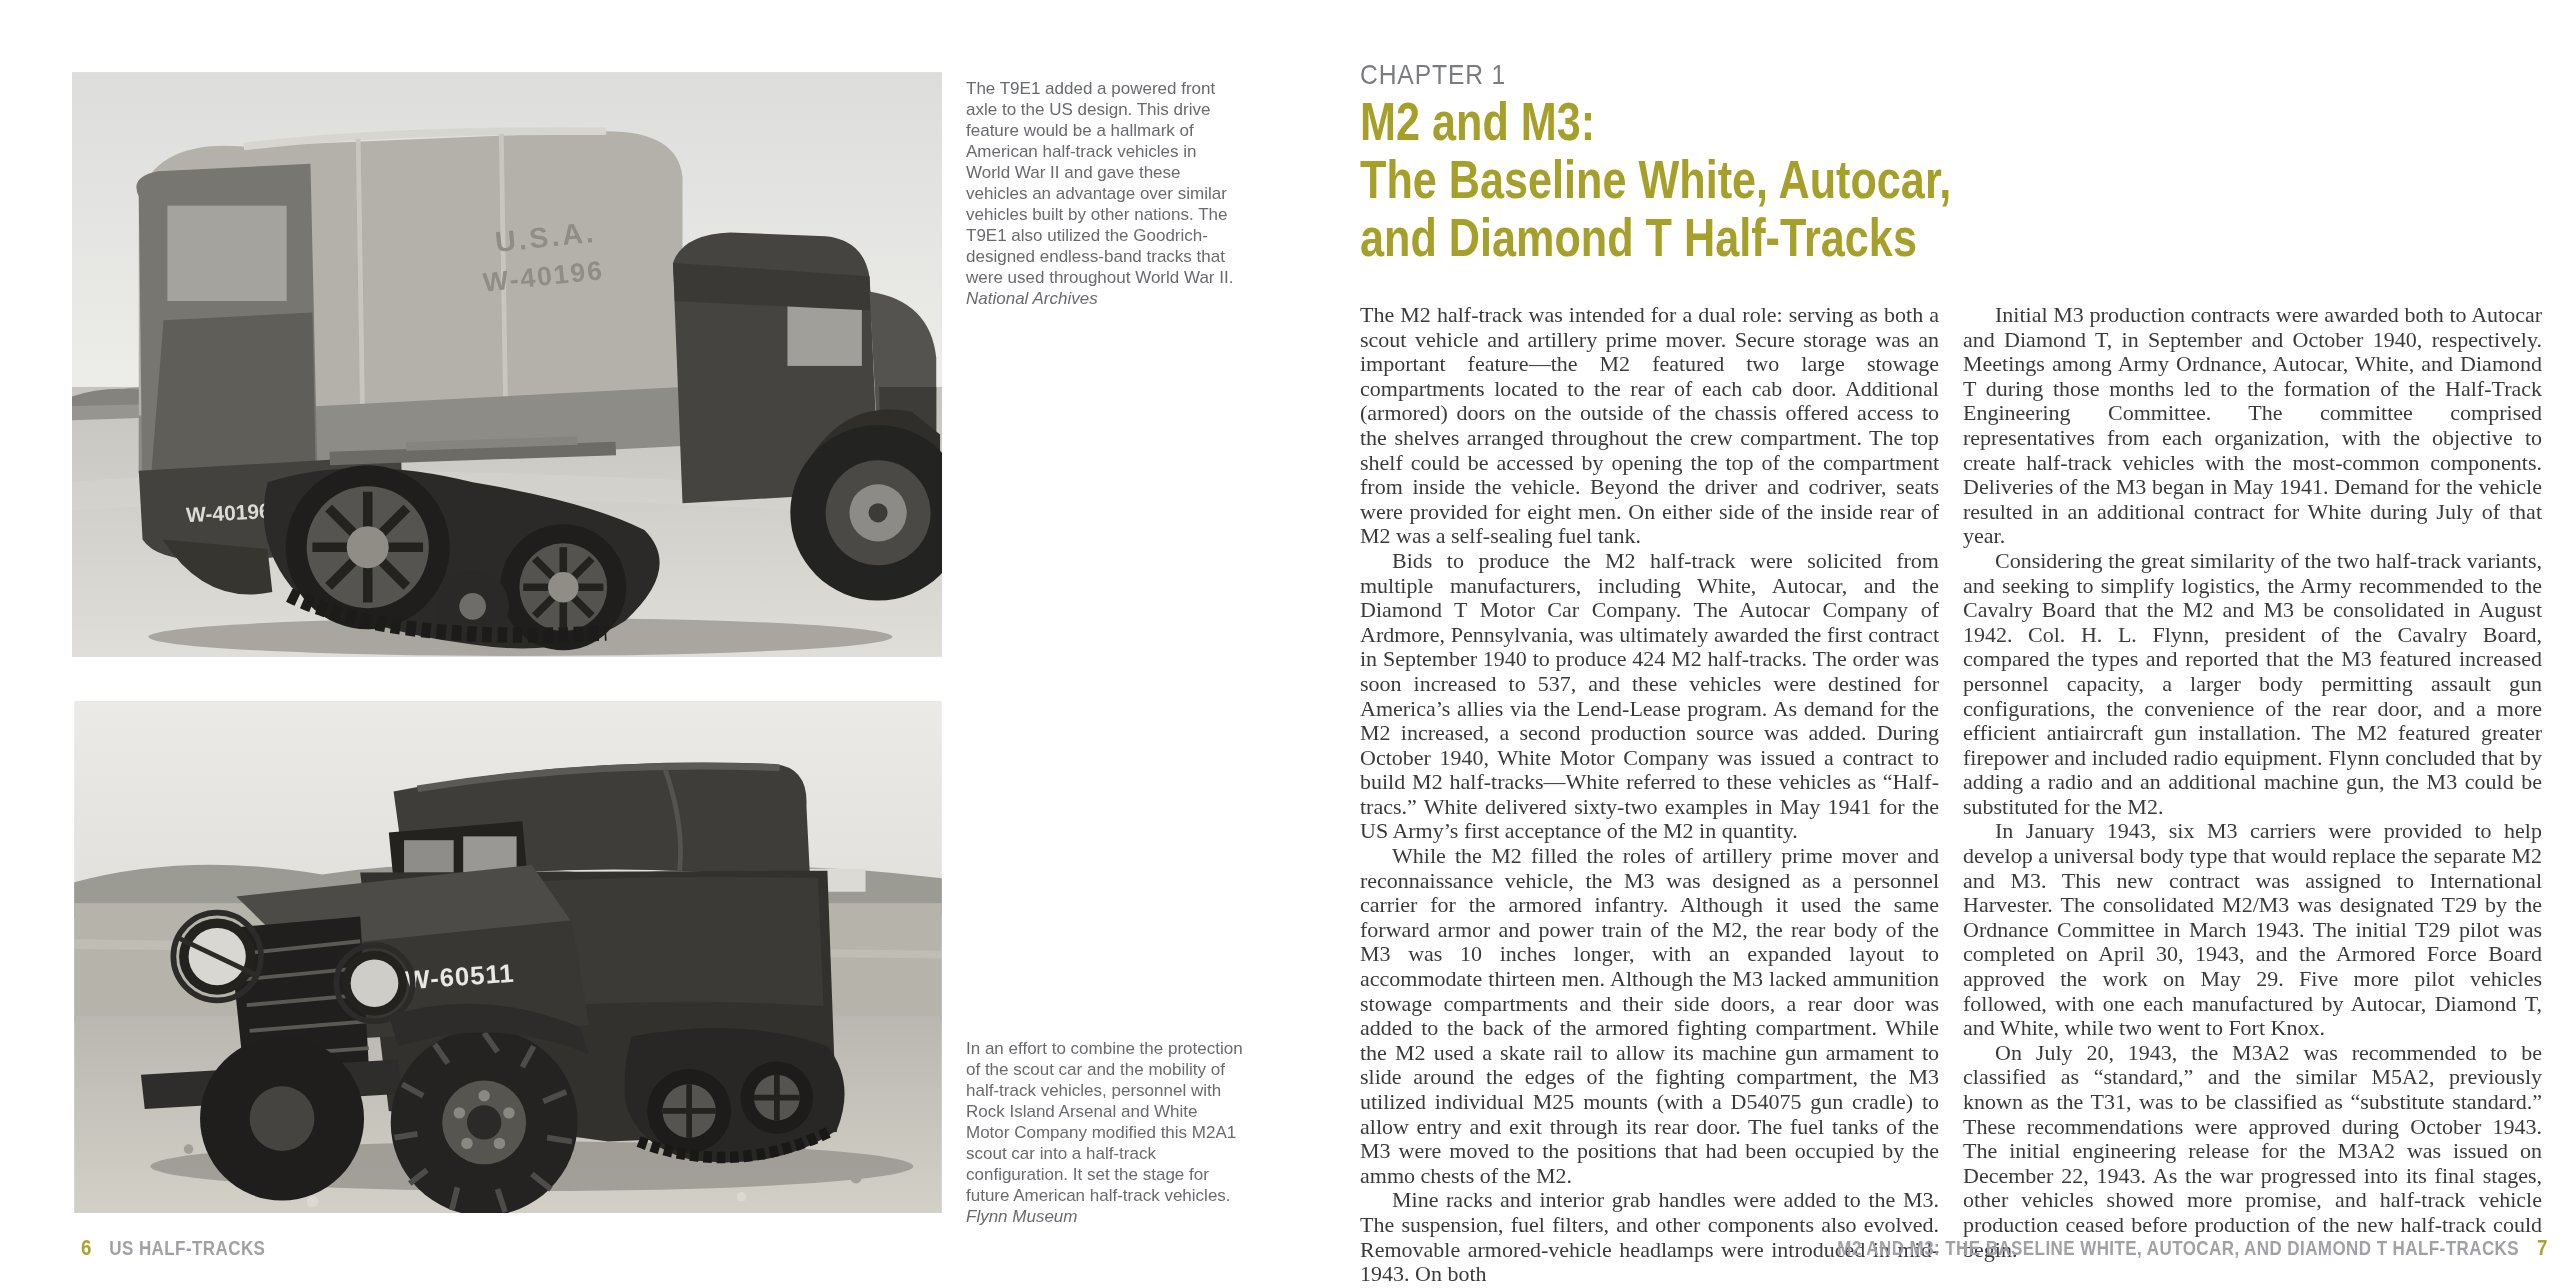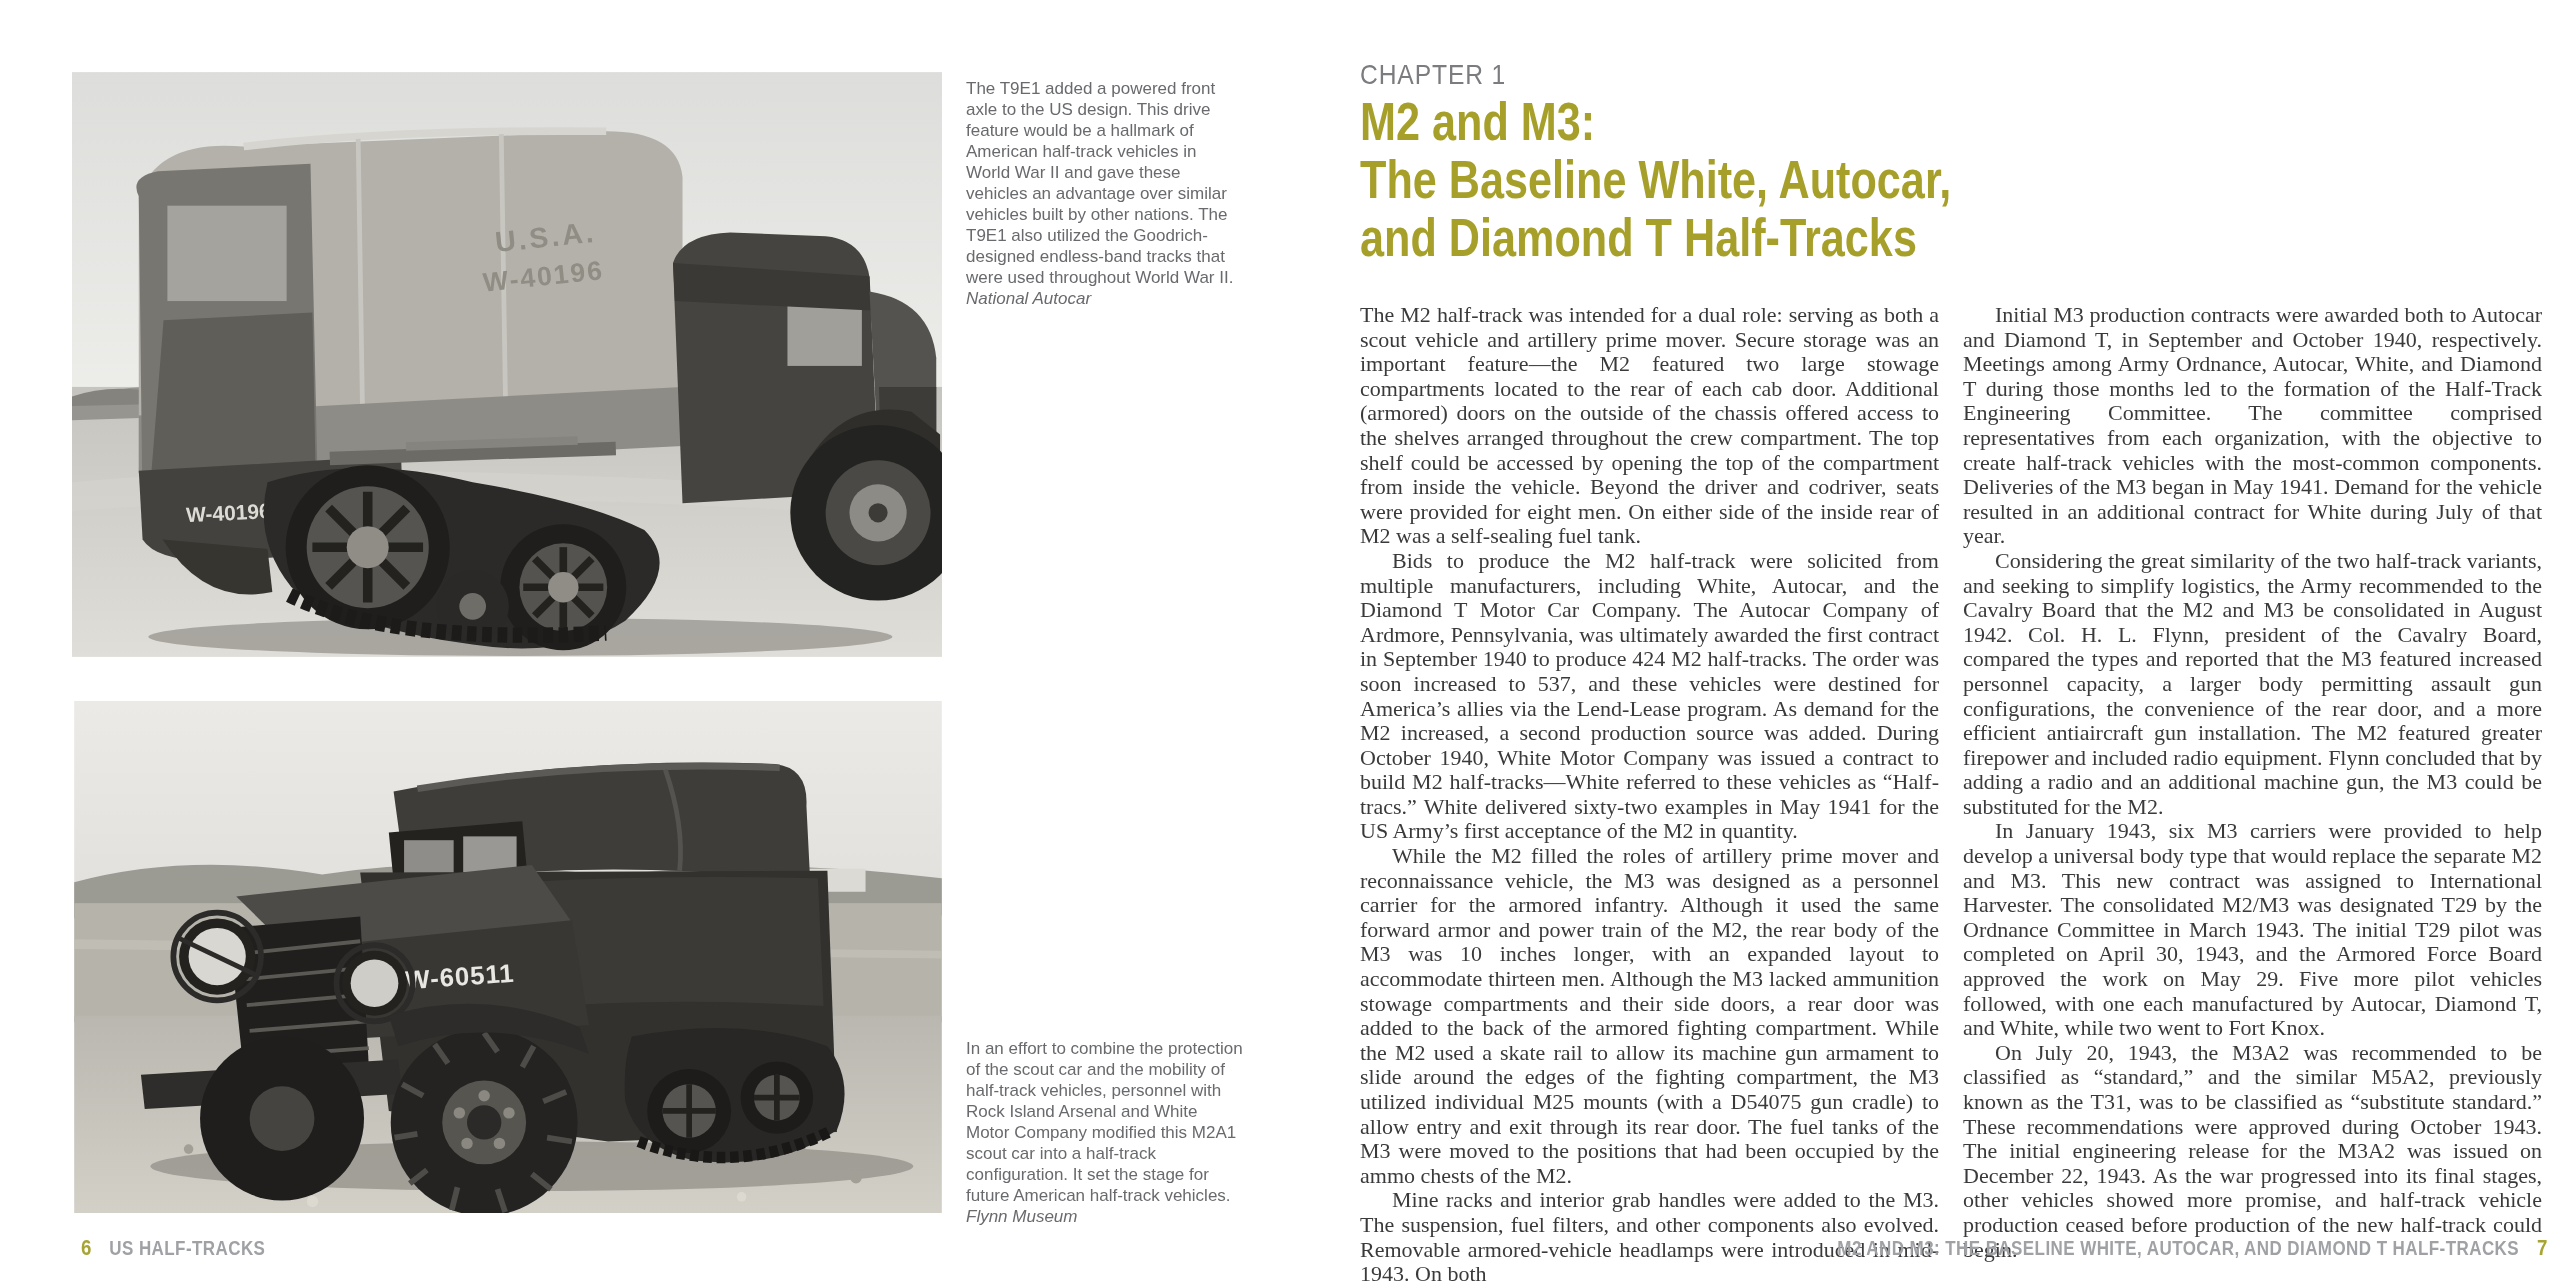--- a/index.html
+++ b/index.html
@@ -110,21 +110,21 @@
       </g>
       <circle cx="515" cy="540" r="16" fill="#8f8d86"></circle>
       <circle cx="420" cy="560" r="38" fill="#2a2927"></circle>
       <circle cx="420" cy="560" r="14" fill="#6f6d67"></circle>
       <path d="M228 548 Q330 600 560 588" stroke="#1c1b1a" stroke-width="16" fill="none" stroke-dasharray="10 6"></path>
     </svg>
   </div>
 
   <p class="caption" style="left:966px;top:61px;">
     <span>The T9E1 added a powered front axle to the US design. This drive feature would be a hallmark of American half-track vehicles in World War II and gave these vehicles an advantage over similar vehicles built by other nations. The T9E1 also utilized the Goodrich-designed endless-band tracks that were used throughout World War II.</span>
-    <i>National Autocar</i>
+    <i>National Archives</i>
   </p>
 
   <div class="photo" style="left:74px;top:701px;">
     <svg width="868" height="512" viewBox="0 0 910 537">
       <defs>
         <linearGradient id="sky2" x1="0" y1="0" x2="0" y2="1">
           <stop offset="0" stop-color="#eceae6"></stop>
             <stop offset="1" stop-color="#e2e0dc"></stop>
         </linearGradient>
         <linearGradient id="road2" x1="0" y1="0" x2="0" y2="1">

